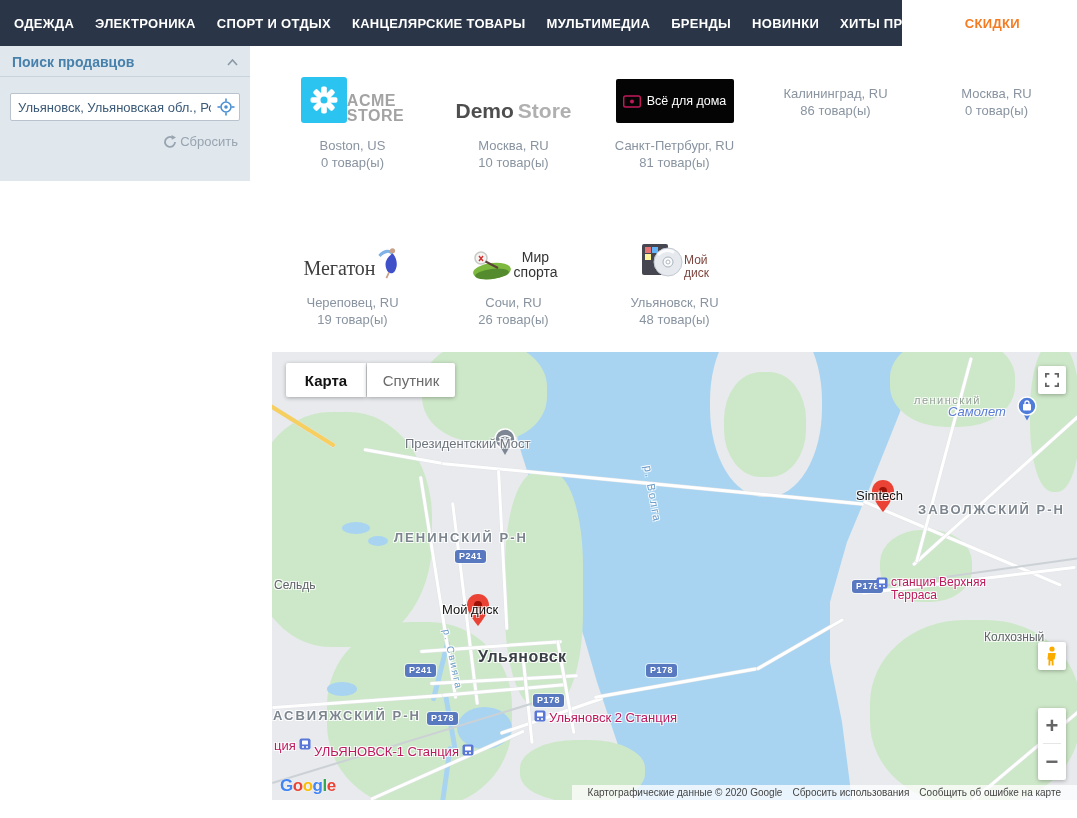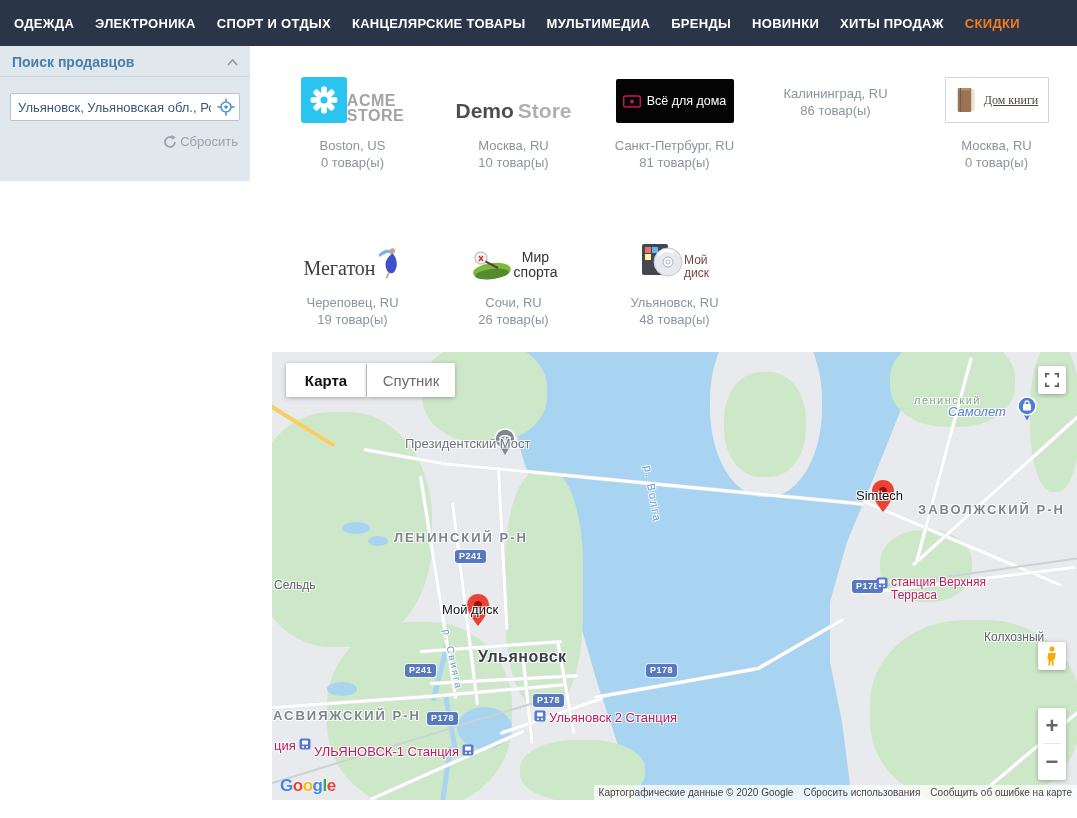--- a/index.html
+++ b/index.html
@@ -1,21 +1,21 @@
 <!DOCTYPE html>
 <html><head>
 <meta charset="utf-8">
 <style>
   html,body{margin:0;padding:0;background:#fff;}
   *{box-sizing:border-box;}
   .page{position:relative;width:1077px;height:818px;background:#fff;overflow:hidden;
         font-family:"Liberation Sans",sans-serif;}
 
   
-  .topnav{position:absolute;left:0;top:0;width:1077px;height:46px;background:#2a3647;
+  .topnav{position:absolute;left:0;top:0;width:902px;height:46px;background:#2a3647;
           display:flex;align-items:center;gap:21px;padding:0 14px;}
   .topnav a{color:#fff;font-size:13px;font-weight:700;letter-spacing:.3px;text-decoration:none;white-space:nowrap;cursor:pointer;}
   .topnav a.accent{color:#f57b20;}
 
   
   .sidebar{position:absolute;left:0;top:46px;width:250px;height:135px;background:#e0e7ed;}
   .sb-head{display:flex;align-items:center;justify-content:space-between;
            padding:8px 12px 6px 12px;border-bottom:1px solid #c9d3dc;}
   .sb-title{color:#4781ac;font-size:14px;font-weight:600;}
   .sb-body{position:relative;padding:16px 10px 0 10px;}
@@ -79,21 +79,21 @@
           box-shadow:0 1px 4px rgba(0,0,0,.3);cursor:pointer;}
   .mt-map{width:80px;font-size:15px;font-weight:700;color:#111;border-radius:2px 0 0 2px;}
   .mt-sat{width:88px;font-size:15px;color:#6b6b6b;border-radius:0 2px 2px 0;margin-left:1px;}
   .zoomctl{left:766px;top:356px;width:28px;height:72px;display:flex;flex-direction:column;align-items:center;cursor:pointer;}
   .zbtn{width:28px;height:35px;display:flex;align-items:center;justify-content:center;
         color:#666;font-size:22px;font-weight:700;cursor:pointer;}
   .zdiv{width:18px;height:1px;background:#e6e6e6;}
   .google{position:absolute;left:8px;top:424px;font-size:17px;font-weight:700;letter-spacing:-.5px;cursor:pointer;
           text-shadow:0 0 2px rgba(255,255,255,.9);}
   .attrib{position:absolute;right:0;bottom:0;height:15px;display:flex;align-items:center;gap:10px;
-          background:rgba(255,255,255,.75);font-size:10px;color:#444;padding:0 5px;}
+          background:rgba(255,255,255,.75);font-size:10px;color:#444;padding:0 16px;}
   .attrib span{cursor:pointer;}
 </style>
 </head>
 <body>
 
 <div class="page">
 
   <div class="topnav">
     <a>ОДЕЖДА</a>
     <a>ЭЛЕКТРОНИКА</a>
@@ -190,31 +190,20 @@
       </div>
 
       <div class="vcell">
         <div class="vmeta">
           <div>Калининград, RU</div>
           <div>86 товар(ы)</div>
         </div>
       </div>
 
       <div class="vcell">
-        <div class="logo-box">
-          <span class="dom-box">
-            <svg width="22" height="30" viewBox="0 0 24 30">
-              <rect x="3" y="2" width="15" height="26" rx="1.5" fill="#9b7355"></rect>
-              <rect x="18" y="3.5" width="3.5" height="23" fill="#ece3cd"></rect>
-              <rect x="4.5" y="2" width="12" height="2.5" fill="#b5916f"></rect>
-              <line x1="6" y1="2" x2="6" y2="28" stroke="#7d5a40" stroke-width="1.2"></line>
-            </svg>
-            <span>Дом книги</span>
-          </span>
-        </div>
         <div class="vmeta">
           <div>Москва, RU</div>
           <div>0 товар(ы)</div>
         </div>
       </div>
     </div>
 
     <div class="vrow vrow2">
       <div class="vcell">
         <div class="logo-box">

